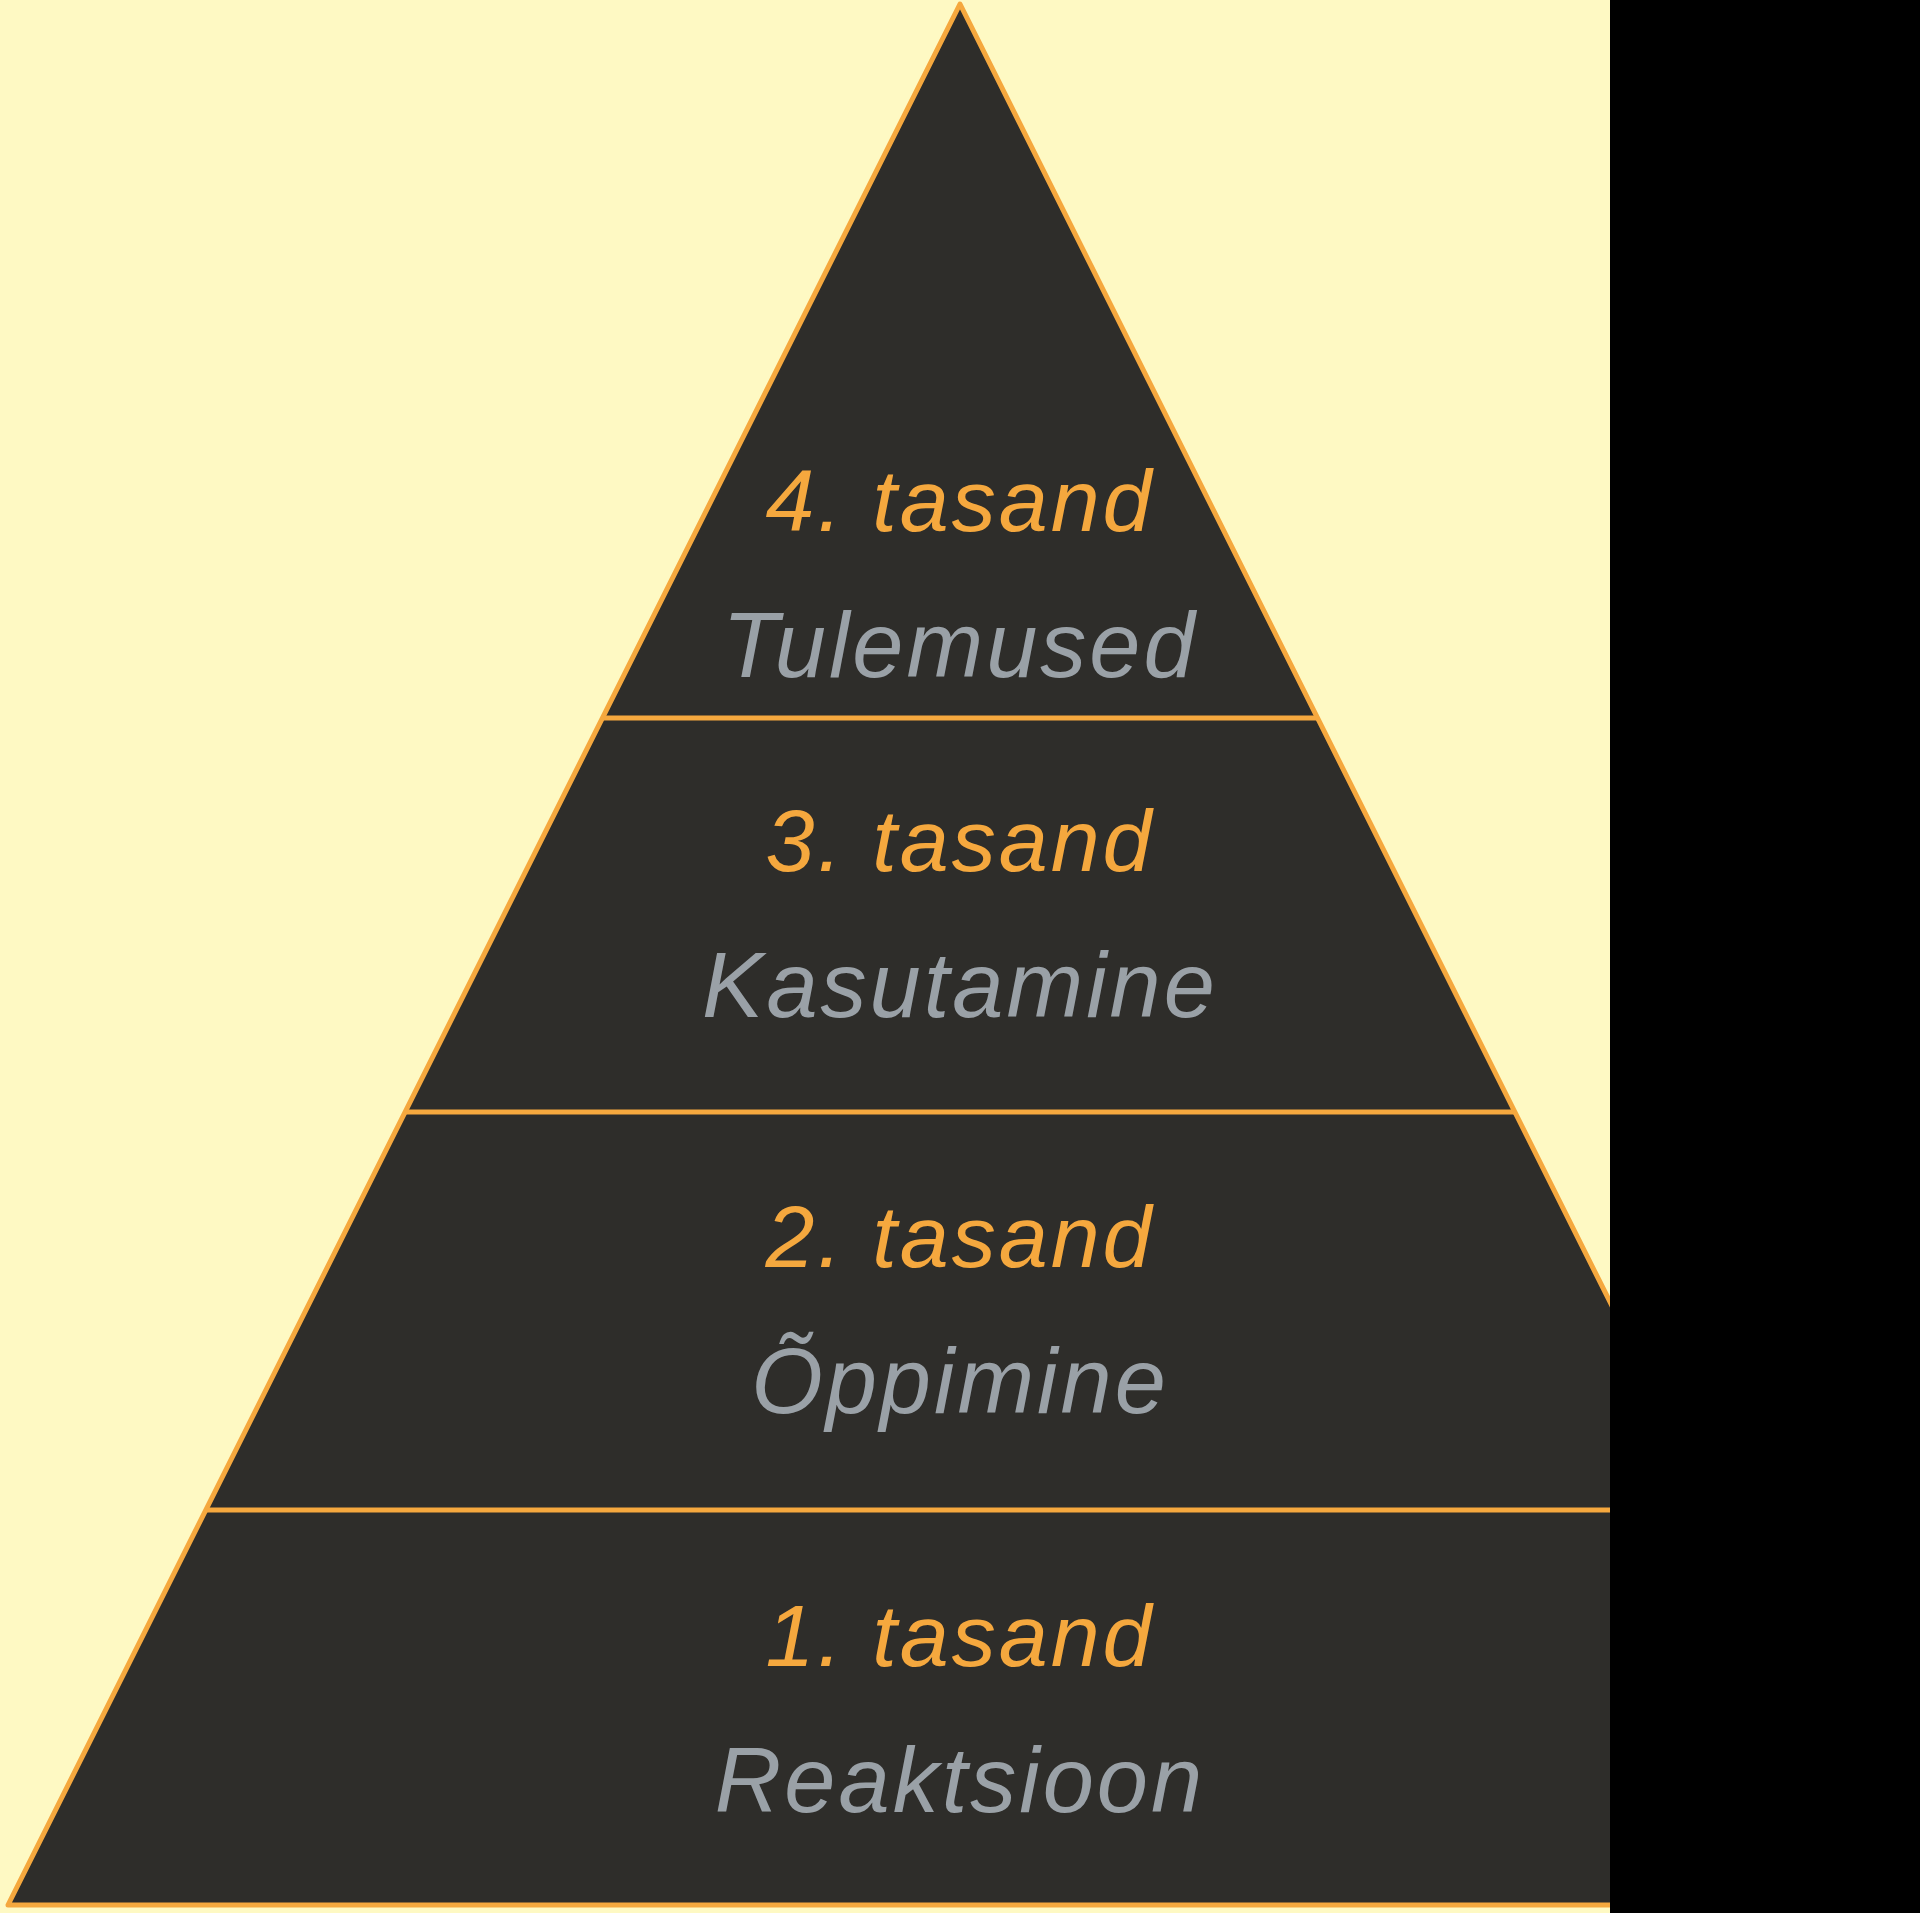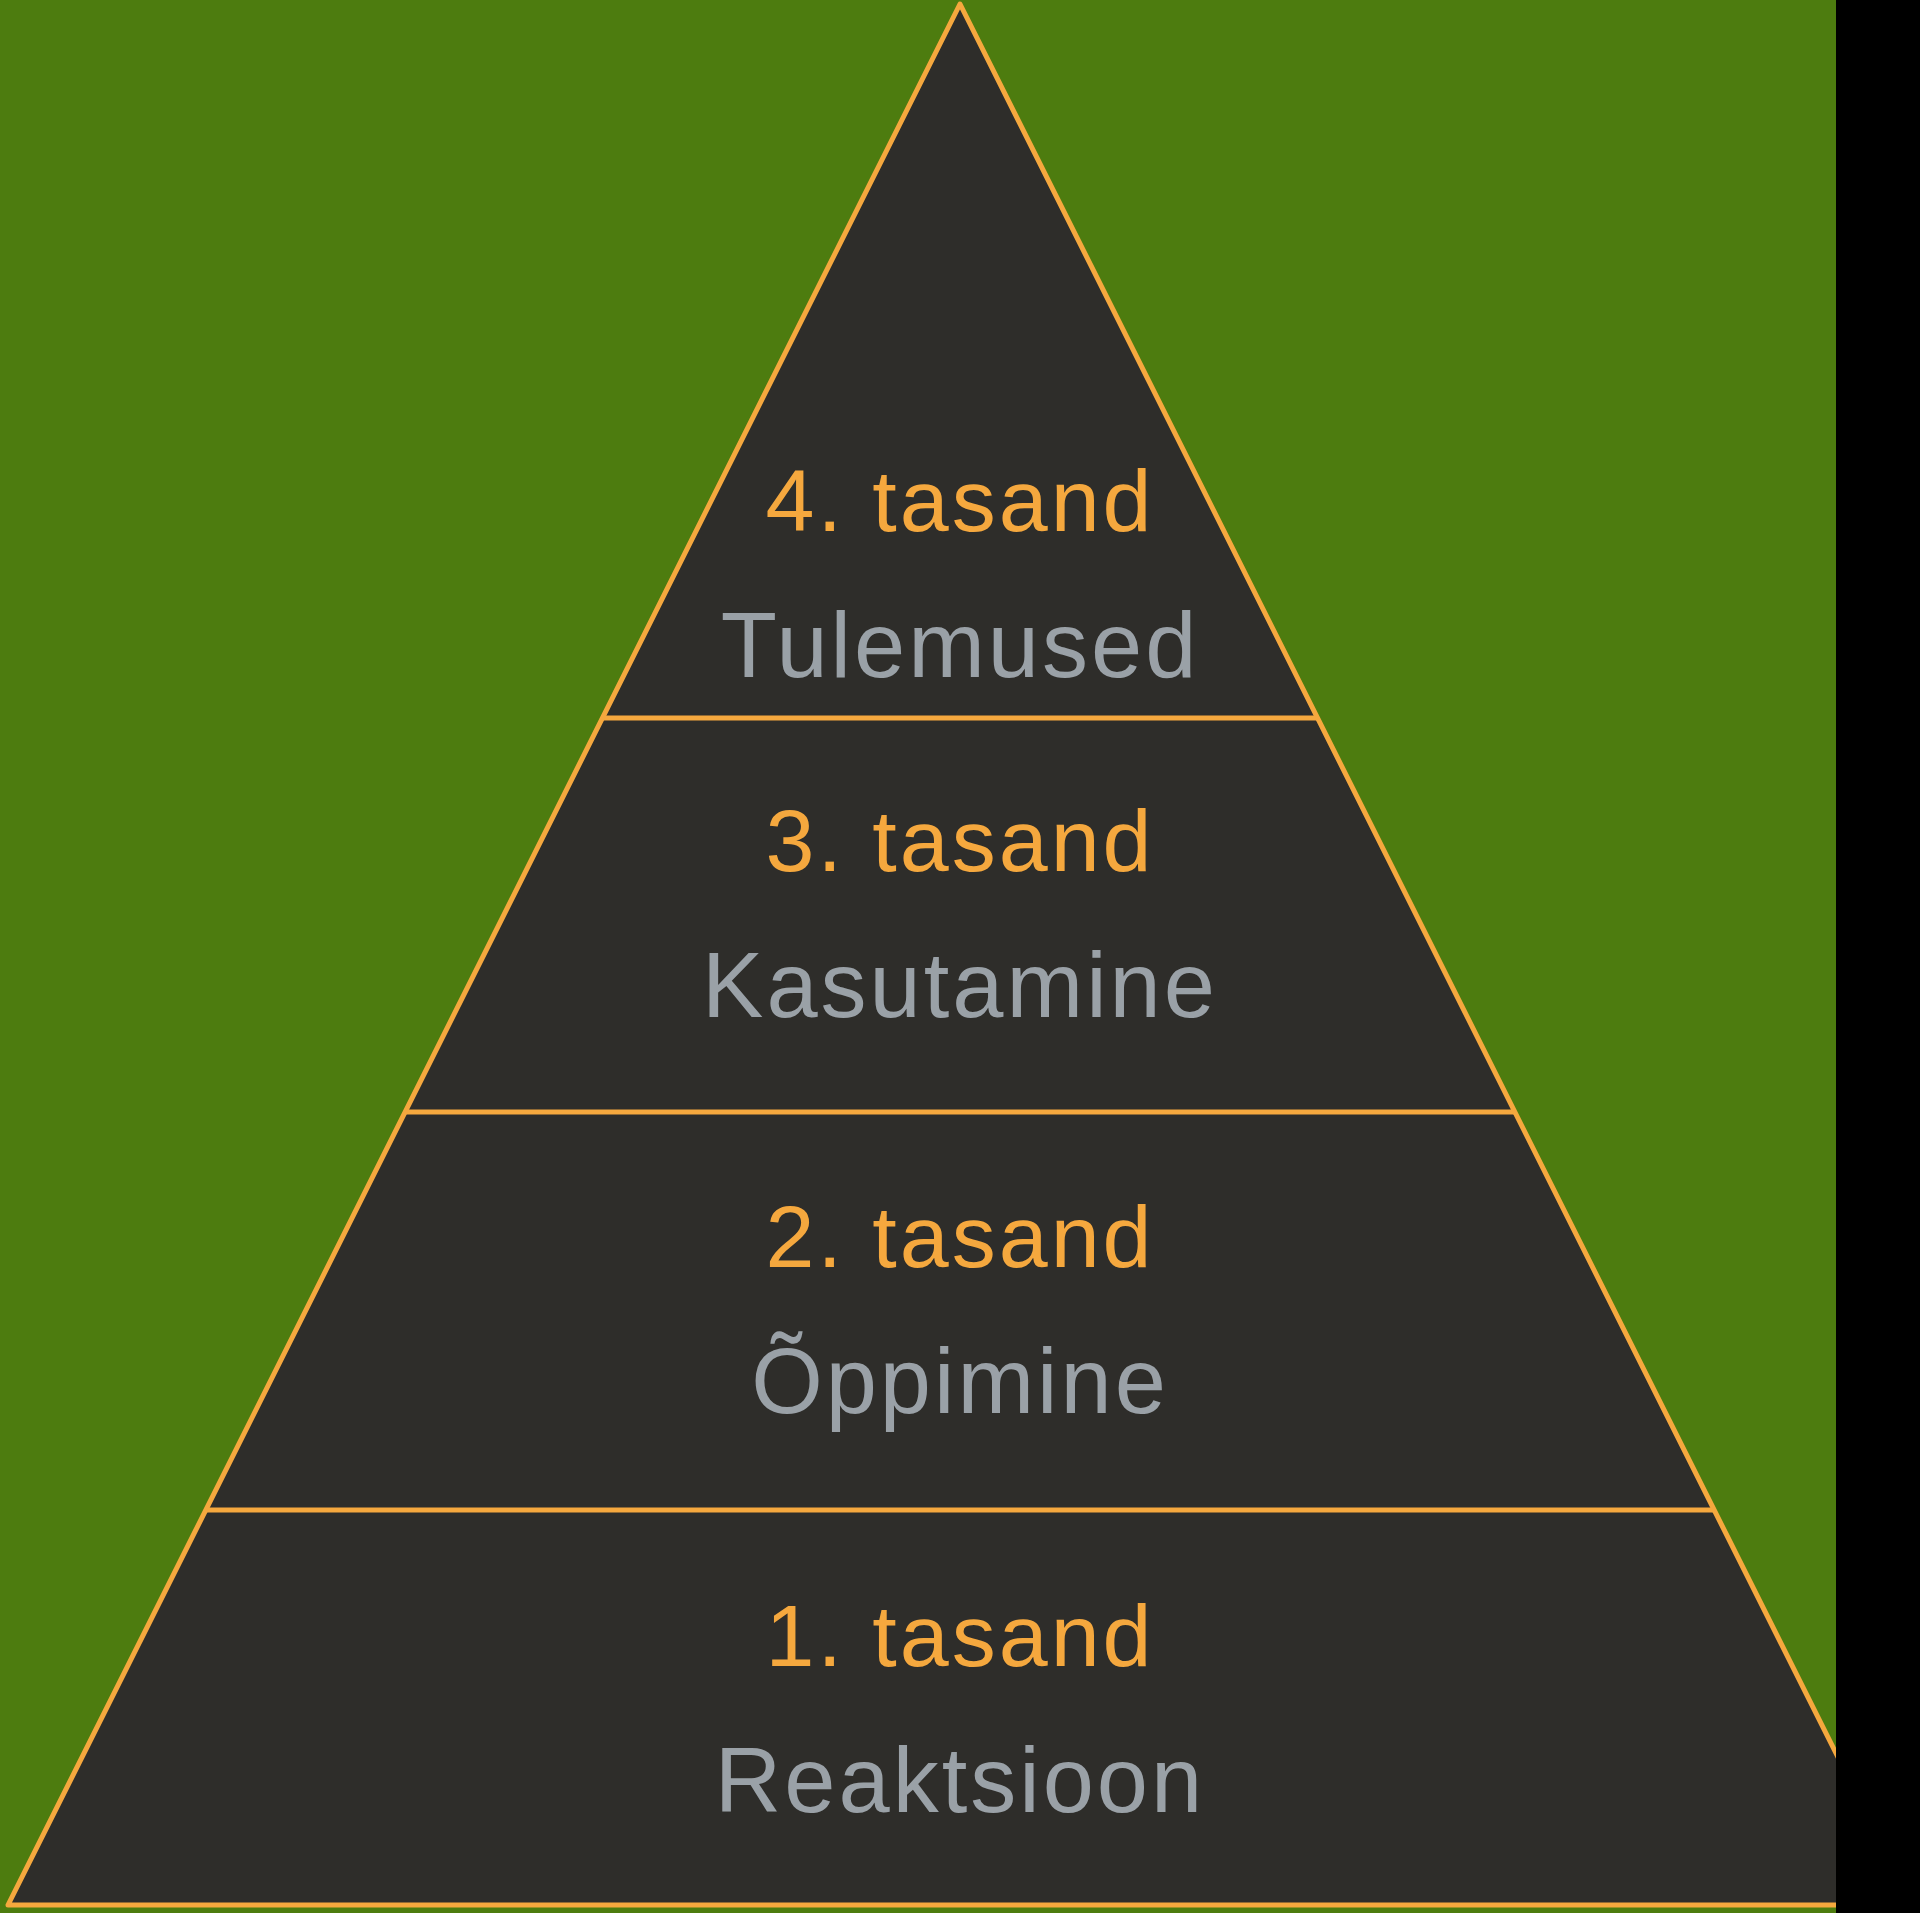--- a/index.html
+++ b/index.html
@@ -1,25 +1,26 @@
 <!DOCTYPE html>
 <html><head>
 <meta charset="utf-8">
 <style>
   html, body {
     margin: 0;
     padding: 0;
     background: #000000;
   }
   .stage {
-    width: 1836px;
+    width: 1610px;
     height: 1913px;
     position: relative;
-    background: #4d7c0f;
+    background: #fef9c3;
     overflow: hidden;
+    font-style: italic;
   }
   svg { display: block; }
   .pyramid-outline {
     fill: #2E2D2A;
     stroke: #F5A83E;
     stroke-width: 5;
     stroke-linejoin: round;
   }
   .level-divider {
     stroke: #F5A83E;

